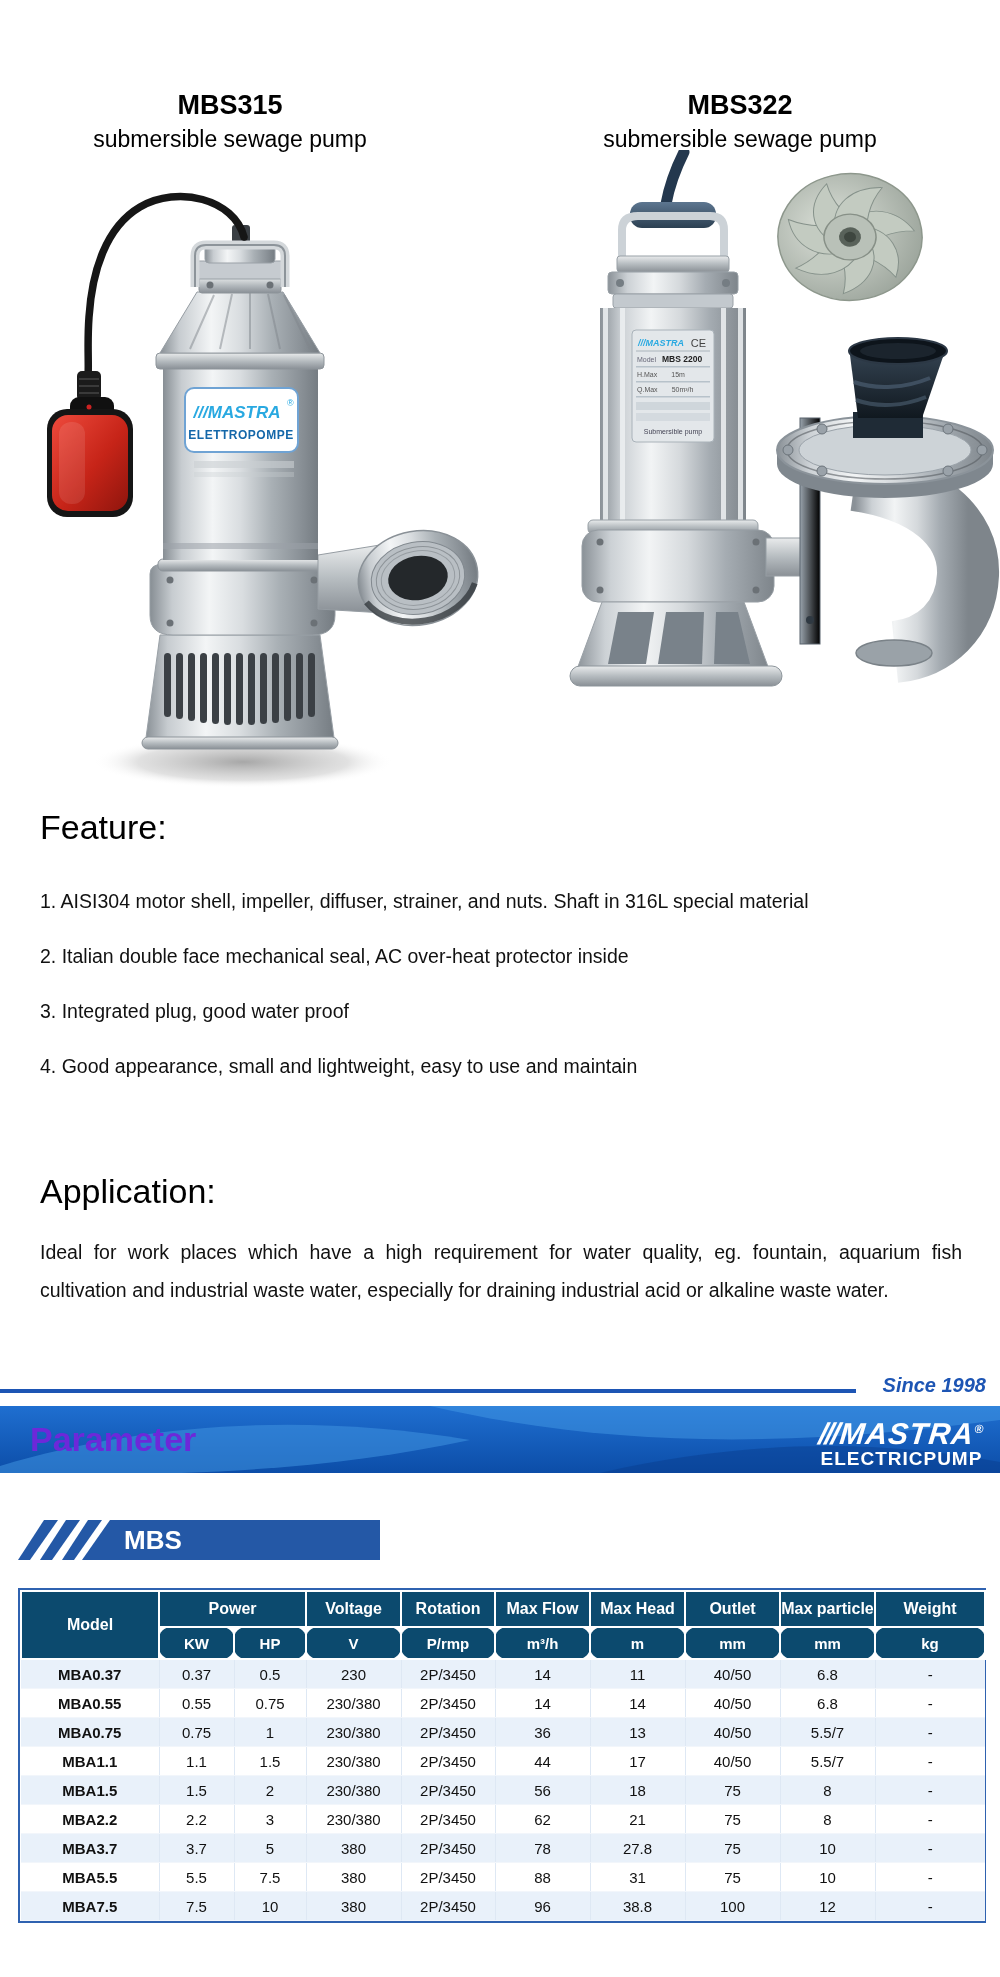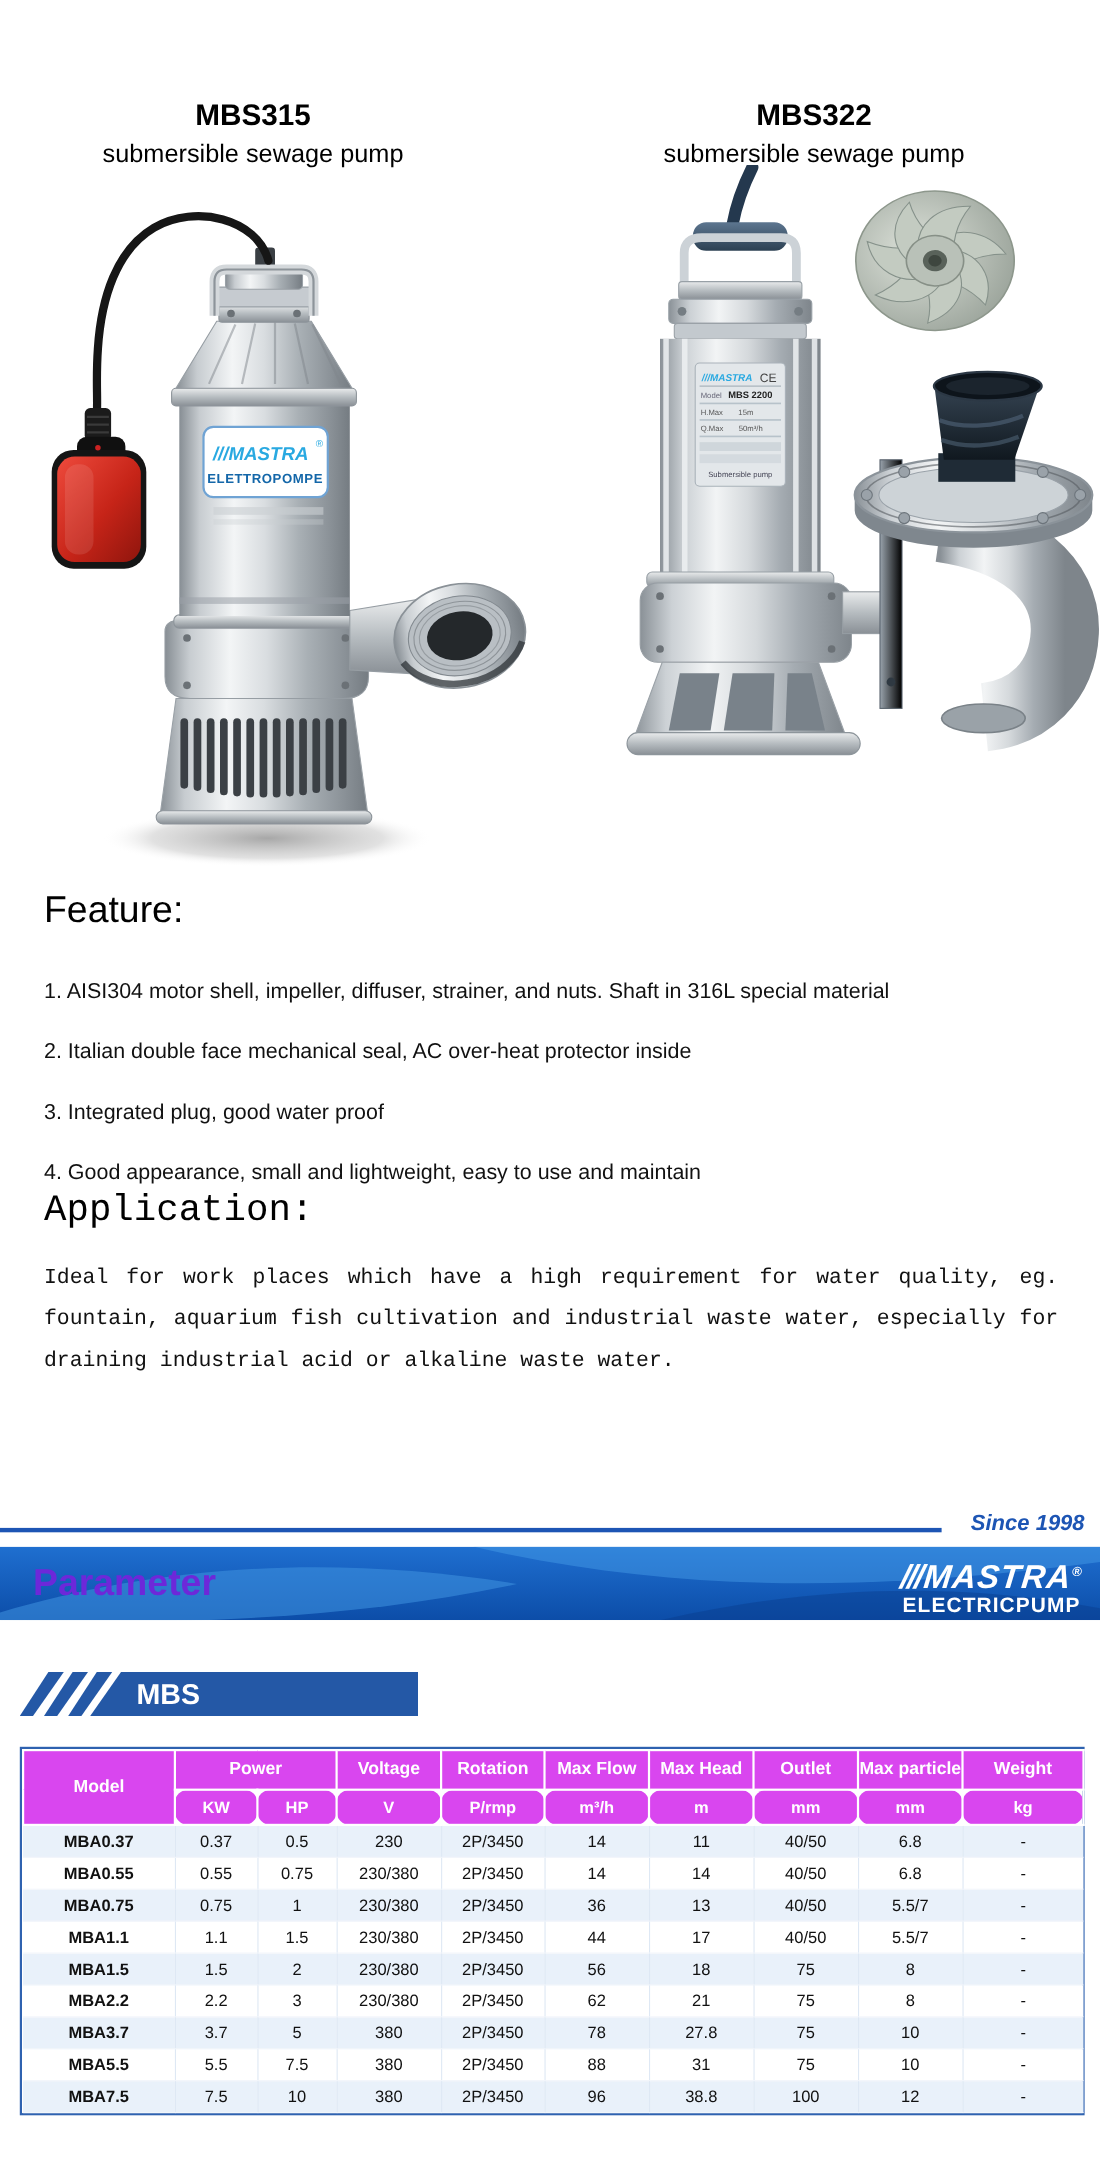--- a/index.html
+++ b/index.html
@@ -14,21 +14,21 @@
   .ptitle .model { font-size:27px; font-weight:bold; line-height:30px;margin-top:38px; }
   .ptitle .sub { font-size:23px; font-weight:400; margin-top:6px; }
 
   
   .img-left { position:absolute; left:18px; top:185px; width:470px; height:620px; }
   .img-right { position:absolute; left:470px; top:150px; width:530px; height:560px; }
 
   
   .textblock { position:absolute; left:40px; width:922px; color:#111; }
   .feature { top:808px; }
-  .application { top:1082px;font-family:Liberation Mono, monospace; }
+  .application { top:1172px; }
   .textblock h2 { margin:0; font-size:34px; font-weight:400; color:#000; }
   .feature .items { margin-top:36px; }
   .feature .item { font-size:19.5px; line-height:36px; text-align:justify; margin:0 0 19px 0; }
   .application p { font-size:19.5px; line-height:38px; text-align:justify; margin:22px 0 0 0; }
 
   
   .since-line { position:absolute; left:0; top:1389px; width:856px; height:4px; background:#1d55b4; }
   .since-text { position:absolute; right:14px; top:1374px; font-size:20px; font-weight:bold; font-style:italic; color:#1d55b4; }
 
   
@@ -40,21 +40,21 @@
   .logo-slashes { letter-spacing:-2px; margin-right:2px; }
   .logo-reg { font-size:12px; font-style:normal; vertical-align:super; }
   .logo-sub { font-size:19px; font-weight:bold; letter-spacing:1px; margin-top:-2px; }
 
   
   .series-tab { position:absolute; left:18px; top:1520px; width:362px; height:40px; }
 
   
   .table-wrap { position:absolute; left:18px; top:1588px; width:964px; border:2px solid #2f62b0; }
   table.spec { border-collapse:collapse; width:964px; table-layout:fixed; }
-  table.spec th { background:#d946ef; color:#fff; border:2px solid #fff; font-weight:bold; padding:0; }
+  table.spec th { background:#0c4a6e; color:#fff; border:2px solid #fff; font-weight:bold; padding:0; }
   table.spec thead tr.r1 th { height:34px; font-size:16px; }
   table.spec thead tr.r2 th { height:30px; font-size:15px;border-radius:12px; }
   table.spec td { text-align:center; font-size:15px; height:28px; padding:0; color:#111;
                   border-right:1px solid #dee8f4; border-bottom:1px solid #f2f6fb; }
   table.spec td:last-child { border-right:none; }
   table.spec tbody tr:nth-child(odd) { background:#e9f1fa; }
   table.spec tbody tr:nth-child(even) { background:#ffffff; }
   table.spec td:first-child { font-weight:bold; }
 </style>
 </head>

